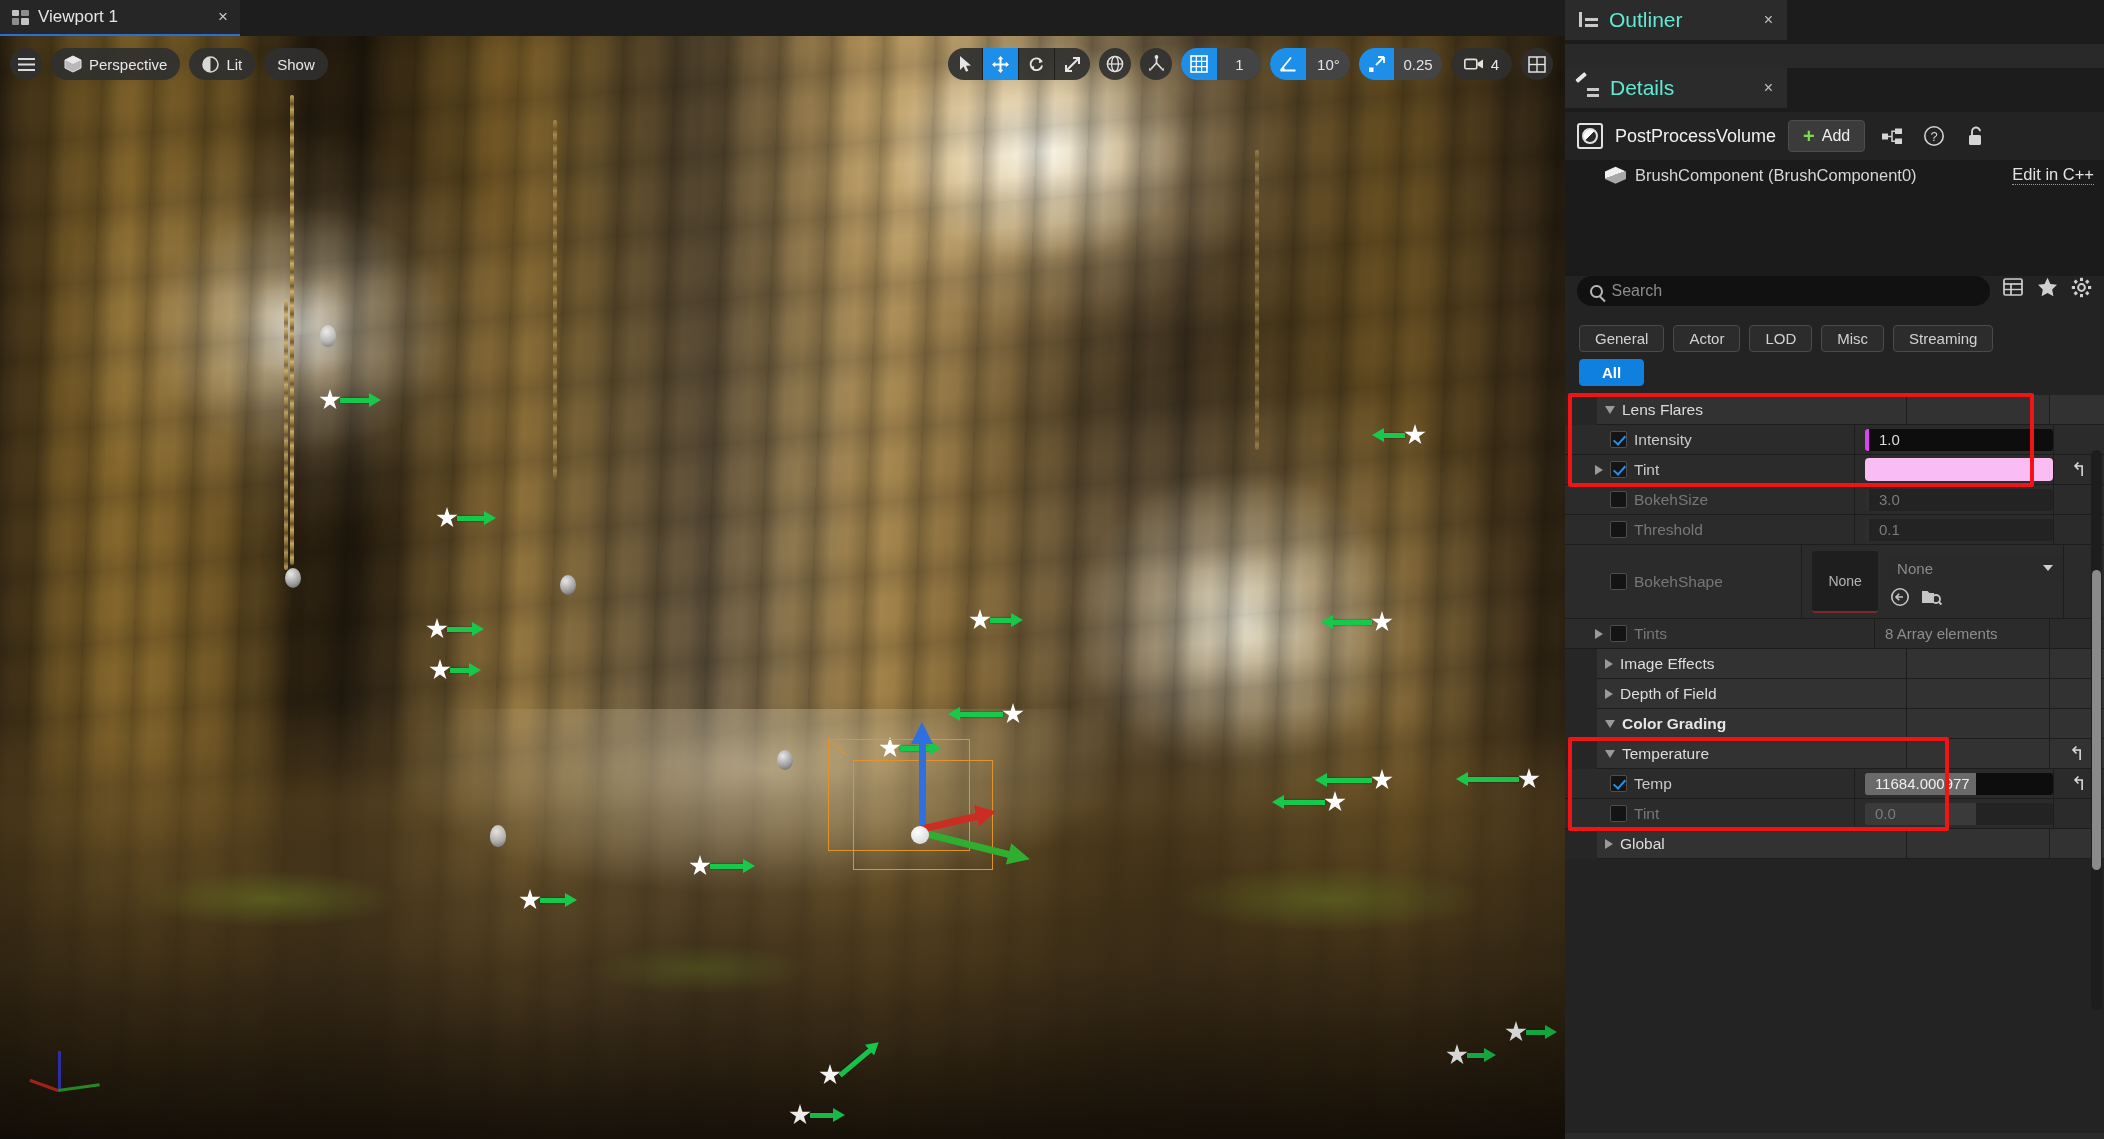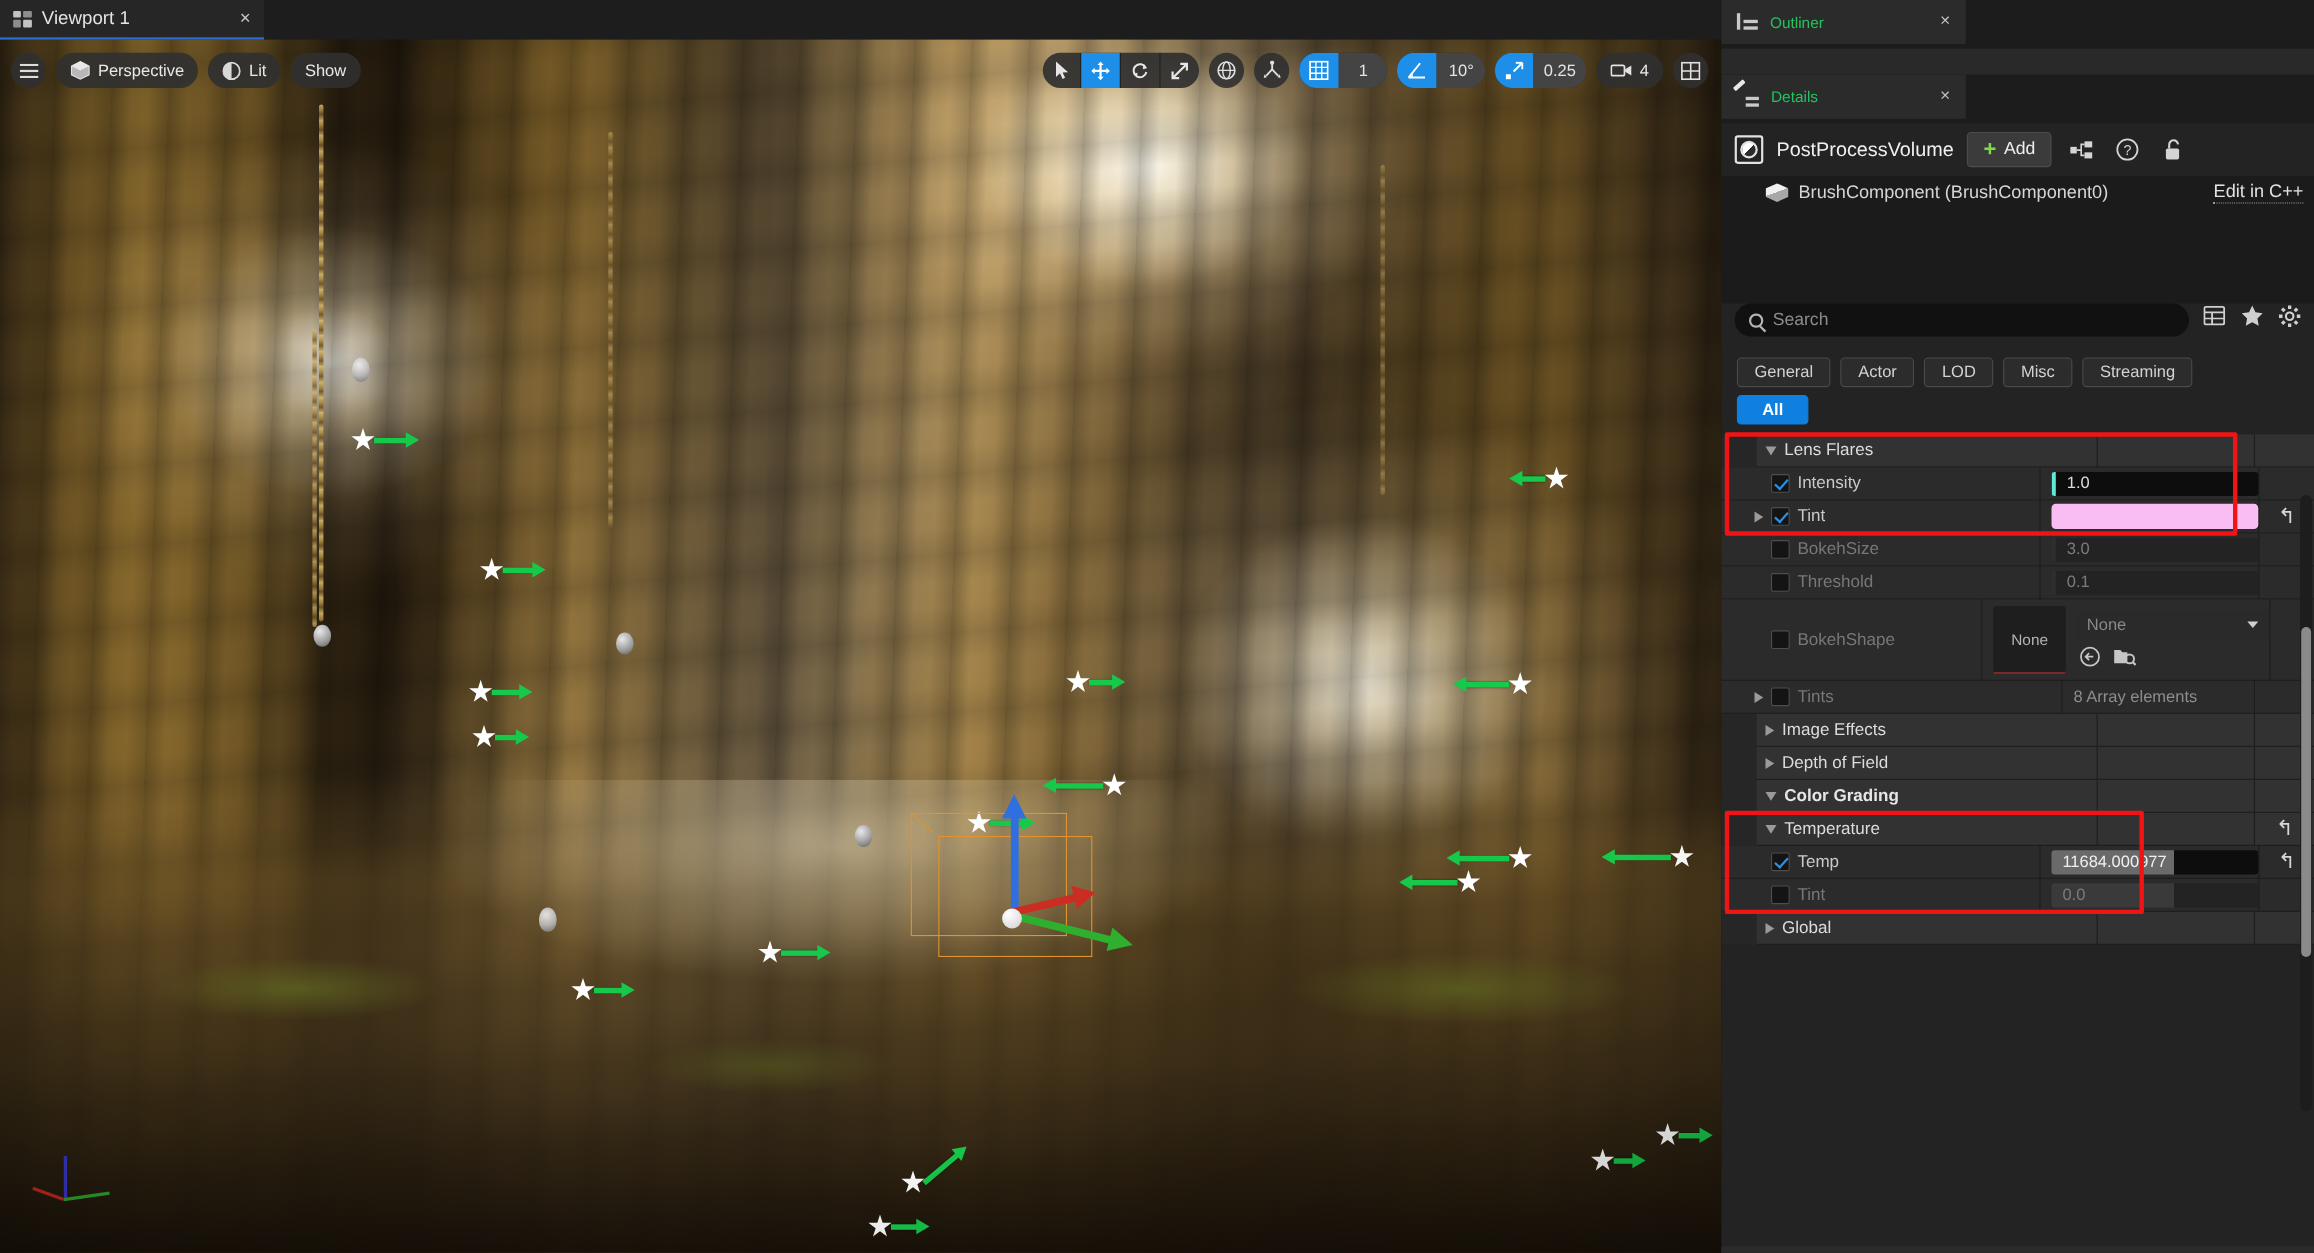--- a/index.html
+++ b/index.html
@@ -139,21 +139,21 @@
     color:#e3e3e3; font-size:15px; cursor:pointer; padding:0 9px; }
   .grp .seg.active{ background:#1d8fe8; color:#fff; }
   .grp .seg.val{ background:rgba(70,70,70,0.95); min-width:44px; }
   .sep{ width:1px; height:32px; background:rgba(0,0,0,.45); }
 
   
   #right{ position:absolute; left:1565px; top:0; width:539px; height:1139px; background:#232323; }
 
   .panel-tab{ height:40px; display:flex; align-items:center; gap:11px; padding:0 14px;
     background:#2b2b2b; width:222px; cursor:pointer; }
-  .panel-tab .ptitle{ font-size:14px; color:#22c55e; flex:1; }
+  .panel-tab .ptitle{ font-size:21px; color:#5eead4; flex:1; }
   .panel-tab .pclose{ font-size:16px; color:#c2c2c2; }
   #outliner-strip{ height:44px; background:#1c1c1c; position:relative; }
   #outliner-body{ height:24px; background:#292929; }
   #details-strip{ height:44px; background:#1c1c1c; position:relative; }
 
   .icon-outliner{ width:19px;height:16px; position:relative; }
   .icon-outliner i{ position:absolute; right:0; height:3px; background:#c9c9c9; }
   .icon-outliner i:nth-child(1){ top:0; width:13px; }
   .icon-outliner i:nth-child(2){ top:6px; width:13px; }
   .icon-outliner i:nth-child(3){ top:12px; width:13px; }
@@ -236,21 +236,21 @@
   .cbx.on{ background:#141414; }
   .cbx.on::after{ content:""; position:absolute; left:4.5px; top:1px; width:5px;height:10px;
     border:solid #2b8fe8; border-width:0 2.6px 2.6px 0; transform:rotate(42deg); }
   .plabel{ font-size:15.5px; color:#c9c9c9; white-space:nowrap; }
   .plabel.cat{ font-size:15.5px; color:#dcdcdc; }
   .plabel.catb{ font-weight:700; color:#e6e6e6; }
   .plabel.dim{ color:#777; }
   .indent1{ padding-left:30px !important; }
   .numfield{ width:188px; height:22px; background:#0d0d0d; border-radius:3px;
     display:flex; align-items:center; padding-left:10px; font-size:15px; color:#dcdcdc;
-    border-left:4px solid #5eead4; cursor:text; }
+    border-left:4px solid #d946ef; cursor:text; }
   .numfield.dim{ color:#7b7b7b; background:#232323; border-left-color:#2e2e2e; }
   .numfield.slider{ background:linear-gradient(90deg,#6a6a6a 0 59%, #0d0d0d 59% 100%);
      color:#efefef; border-left:none; }
   .numfield.slider.dim{ background:linear-gradient(90deg,#3a3a3a 0 59%, #232323 59% 100%); color:#7b7b7b; }
   .colorswatch{ width:188px; height:23px; border-radius:4px; cursor:pointer; }
   .combo{ width:176px; height:25px; background:#1a1a1a; border-radius:3px; display:flex;
     align-items:center; justify-content:space-between; padding:0 10px; font-size:15px; color:#e2e2e2; cursor:pointer; }
   .combo.dim{ background:#2a2a2a; color:#8a8a8a; }
   .caret{ width:0;height:0; border-left:5px solid transparent; border-right:5px solid transparent;
     border-top:6px solid #cfcfcf; }

